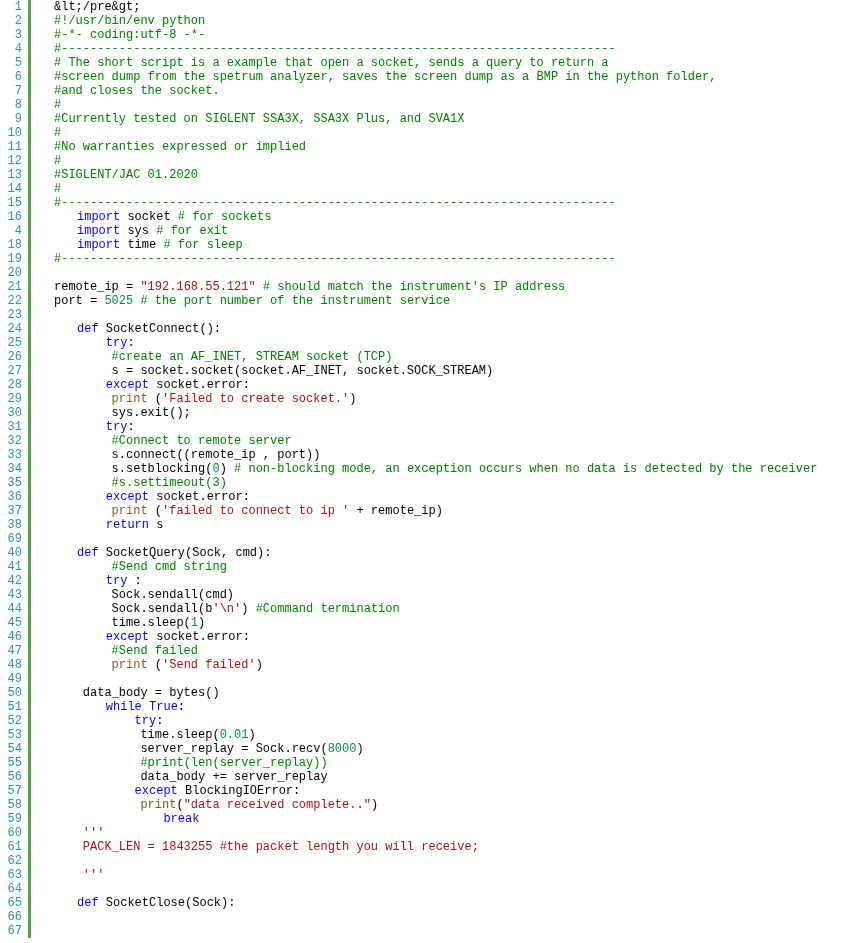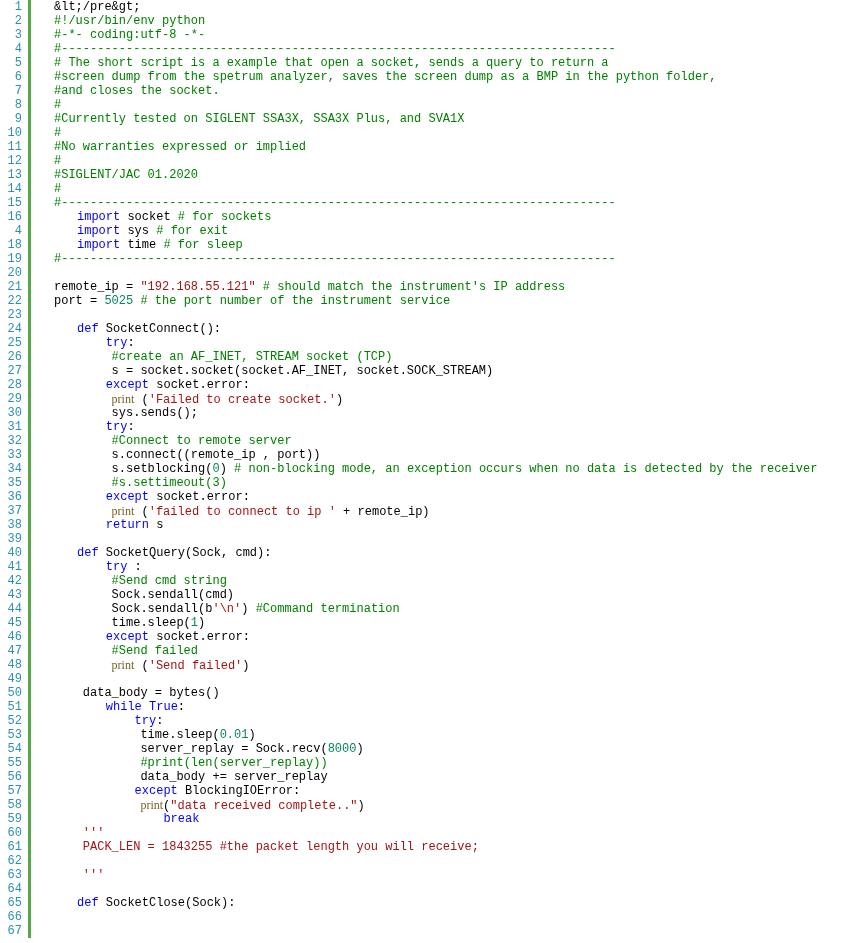--- a/index.html
+++ b/index.html
@@ -33,21 +33,21 @@
     margin-left: -2px;
   }
   .code div.line {
     height: 14px;
     white-space: pre;
   }
   .c-keyword { color: #0000ff; margin-left: 23px; }
   .c-comment { color: #008000; }
   .c-string  { color: #a31515; }
   .c-number  { color: #098658; }
-  .c-builtin { color: #795e26; font-family: Liberation Serif, serif; }
+  .c-builtin { color: #795e26; }
   .c-bool    { color: #0000ff; }
   .c-text    { color: #000; }
 </style>
 </head>
 <body>
 
 <div class="editor">
   <div class="gutter" id="gutter">
       <div>1</div>
       <div>2</div>
@@ -80,21 +80,21 @@
       <div>29</div>
       <div>30</div>
       <div>31</div>
       <div>32</div>
       <div>33</div>
       <div>34</div>
       <div>35</div>
       <div>36</div>
       <div>37</div>
       <div>38</div>
-      <div>39</div>
+      <div>69</div>
       <div>40</div>
       <div>41</div>
       <div>42</div>
       <div>43</div>
       <div>44</div>
       <div>45</div>
       <div>46</div>
       <div>47</div>
       <div>48</div>
       <div>49</div>
@@ -140,33 +140,33 @@
       <div class="line">&nbsp;</div>
       <div class="line"><span class="c-text">remote_ip = </span><span class="c-string">"192.168.55.121"</span><span class="c-text"> </span><span class="c-comment"># should match the instrument's IP address</span></div>
       <div class="line"><span class="c-text">port = </span><span class="c-number">5025</span><span class="c-text"> </span><span class="c-comment"># the port number of the instrument service</span></div>
       <div class="line">&nbsp;</div>
       <div class="line"><span class="c-keyword">def</span><span class="c-text"> SocketConnect():</span></div>
       <div class="line"><span class="c-text">    </span><span class="c-keyword">try</span><span class="c-text">:</span></div>
       <div class="line"><span class="c-text">        </span><span class="c-comment">#create an AF_INET, STREAM socket (TCP)</span></div>
       <div class="line"><span class="c-text">        s = socket.socket(socket.AF_INET, socket.SOCK_STREAM)</span></div>
       <div class="line"><span class="c-text">    </span><span class="c-keyword">except</span><span class="c-text"> socket.error:</span></div>
       <div class="line"><span class="c-text">        </span><span class="c-builtin">print</span><span class="c-text"> (</span><span class="c-string">'Failed to create socket.'</span><span class="c-text">)</span></div>
-      <div class="line"><span class="c-text">        sys.sends();</span></div>
+      <div class="line"><span class="c-text">        sys.exit();</span></div>
       <div class="line"><span class="c-text">    </span><span class="c-keyword">try</span><span class="c-text">:</span></div>
       <div class="line"><span class="c-text">        </span><span class="c-comment">#Connect to remote server</span></div>
       <div class="line"><span class="c-text">        s.connect((remote_ip , port))</span></div>
       <div class="line"><span class="c-text">        s.setblocking(</span><span class="c-number">0</span><span class="c-text">) </span><span class="c-comment"># non-blocking mode, an exception occurs when no data is detected by the receiver</span></div>
       <div class="line"><span class="c-text">        </span><span class="c-comment">#s.settimeout(3)</span></div>
       <div class="line"><span class="c-text">    </span><span class="c-keyword">except</span><span class="c-text"> socket.error:</span></div>
       <div class="line"><span class="c-text">        </span><span class="c-builtin">print</span><span class="c-text"> (</span><span class="c-string">'failed to connect to ip '</span><span class="c-text"> + remote_ip)</span></div>
       <div class="line"><span class="c-text">    </span><span class="c-keyword">return</span><span class="c-text"> s</span></div>
       <div class="line">&nbsp;</div>
       <div class="line"><span class="c-keyword">def</span><span class="c-text"> SocketQuery(Sock, cmd):</span></div>
+      <div class="line"><span class="c-text">        </span><span class="c-comment">#Send cmd string</span></div>
       <div class="line"><span class="c-text">    </span><span class="c-keyword">try</span><span class="c-text"> :</span></div>
-      <div class="line"><span class="c-text">        </span><span class="c-comment">#Send cmd string</span></div>
       <div class="line"><span class="c-text">        Sock.sendall(cmd)</span></div>
       <div class="line"><span class="c-text">        Sock.sendall(b</span><span class="c-string">'\n'</span><span class="c-text">) </span><span class="c-comment">#Command termination</span></div>
       <div class="line"><span class="c-text">        time.sleep(</span><span class="c-number">1</span><span class="c-text">)</span></div>
       <div class="line"><span class="c-text">    </span><span class="c-keyword">except</span><span class="c-text"> socket.error:</span></div>
       <div class="line"><span class="c-text">        </span><span class="c-comment">#Send failed</span></div>
       <div class="line"><span class="c-text">        </span><span class="c-builtin">print</span><span class="c-text"> (</span><span class="c-string">'Send failed'</span><span class="c-text">)</span></div>
       <div class="line">&nbsp;</div>
       <div class="line"><span class="c-text">    data_body = bytes()</span></div>
       <div class="line"><span class="c-text">    </span><span class="c-keyword">while</span><span class="c-text"> </span><span class="c-bool">True</span><span class="c-text">:</span></div>
       <div class="line"><span class="c-text">        </span><span class="c-keyword">try</span><span class="c-text">:</span></div>

